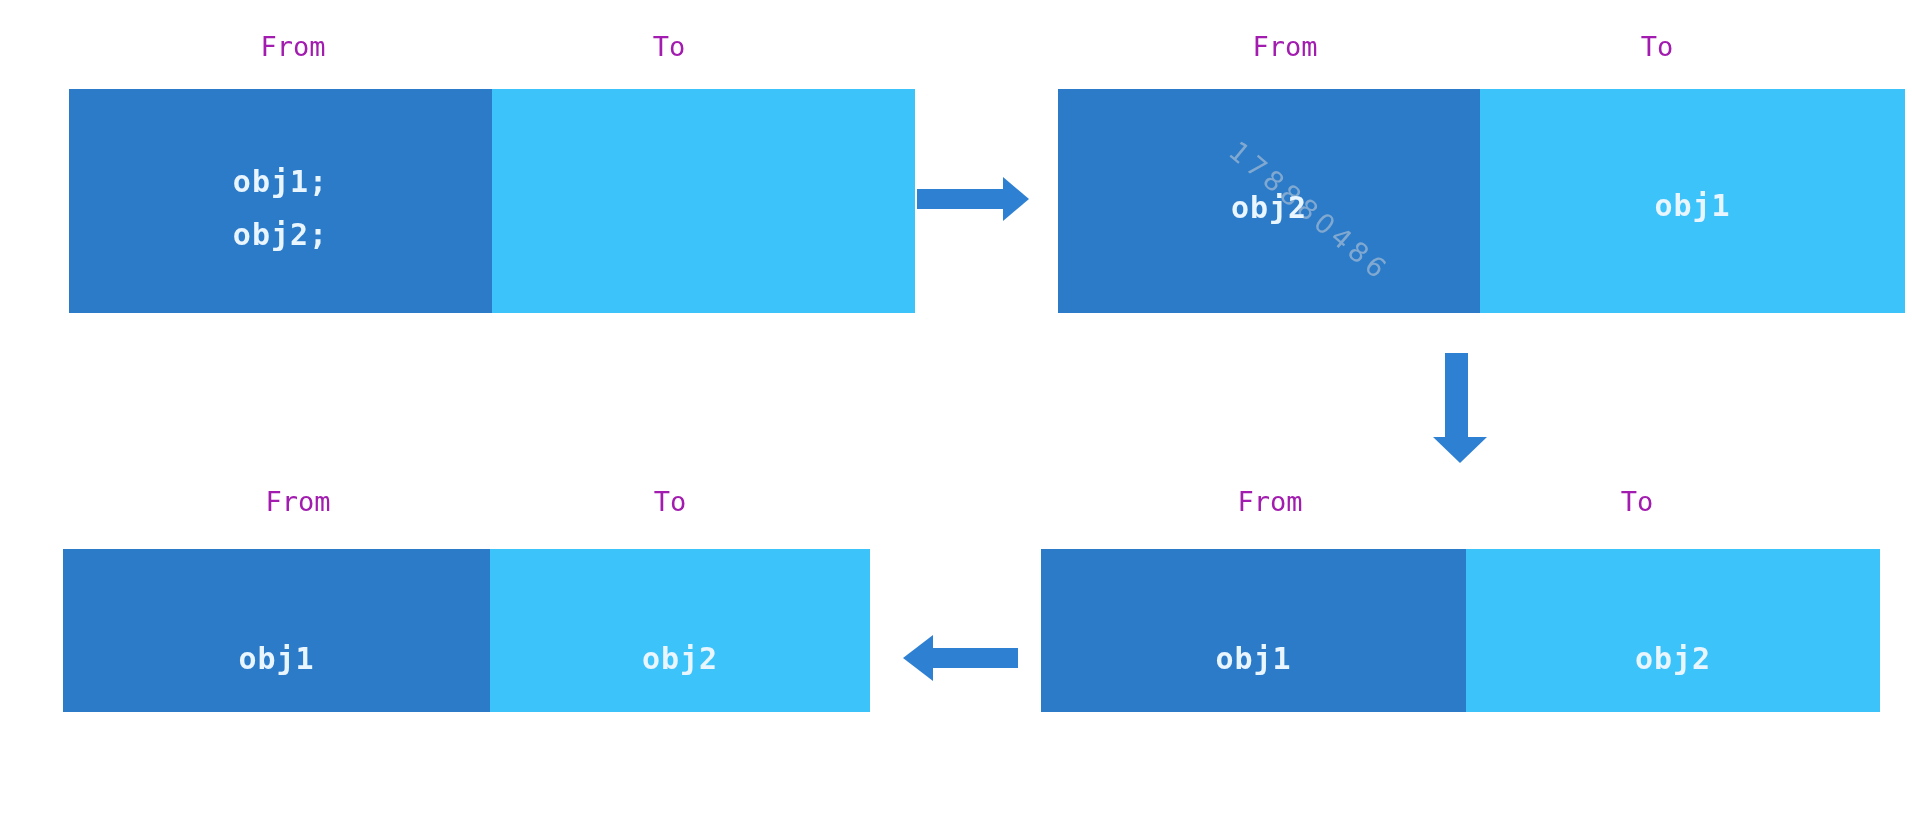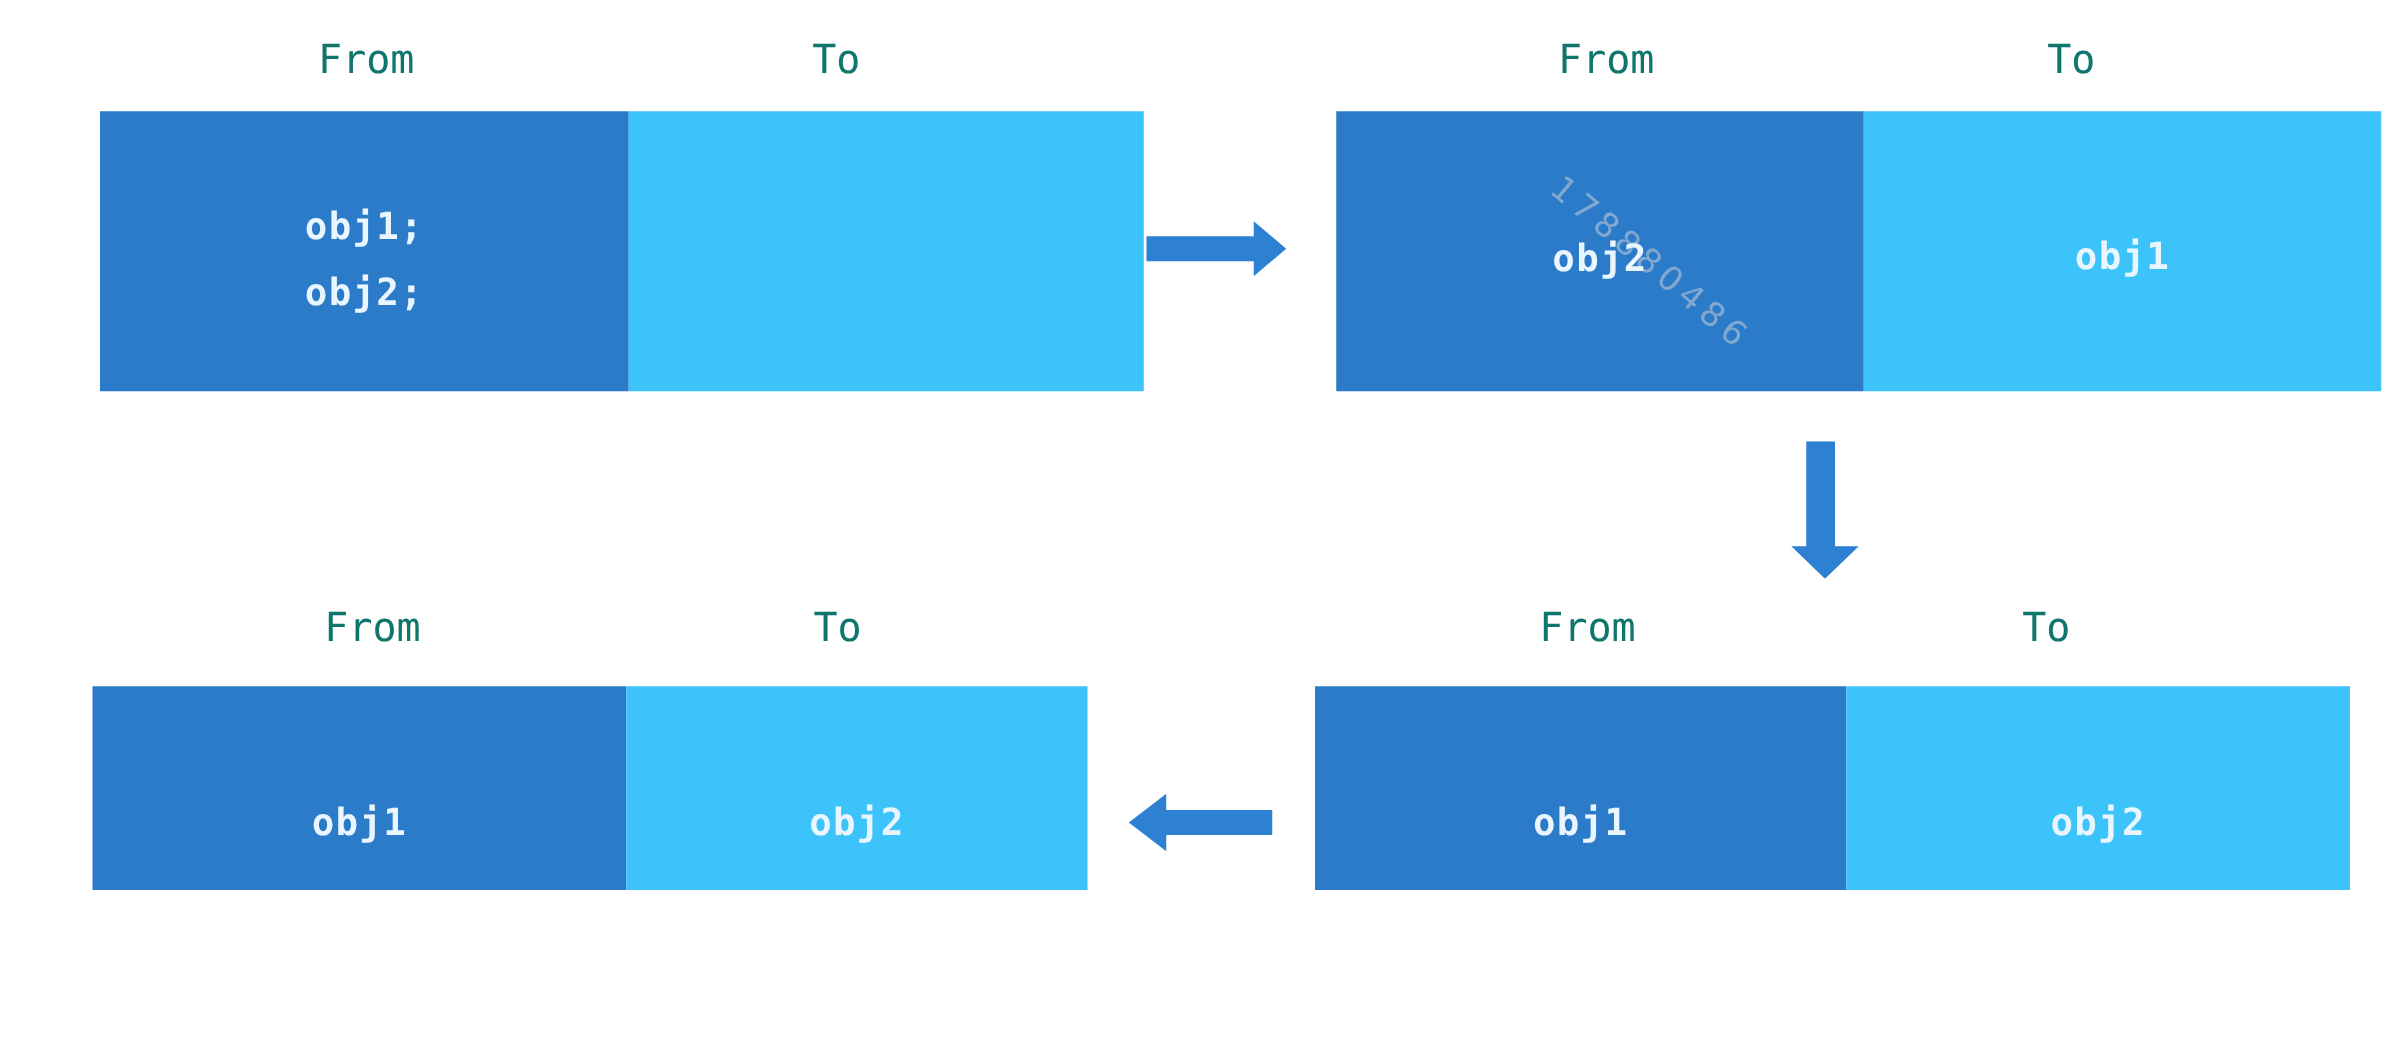--- a/index.html
+++ b/index.html
@@ -4,24 +4,24 @@
 <style>
   html,body { margin:0; padding:0; background:#ffffff; }
   #stage {
     position:relative; width:1912px; height:838px;
     background:#ffffff; overflow:hidden;
     font-family:"DejaVu Sans Mono", monospace;
   }
   .panel { position:absolute; }
   .space-label {
     position:absolute; top:0; width:200px; text-align:center;
-    font-size:32px; line-height:34px; color:#0f766e;
+    font-size:27px; line-height:34px; color:#a21caf;
     font-family:"DejaVu Sans Mono", monospace;
   }
-  .boxes { position:absolute; left:12px; right:0; display:flex; }
+  .boxes { position:absolute; left:1px; right:0; display:flex; }
   .from-box {
     position:relative; background:#2b7bc9; overflow:hidden;
     display:flex; flex-direction:column; align-items:center; justify-content:center;
   }
   .to-box {
     position:relative; flex:1; background:#3cc4fa; overflow:hidden;
     display:flex; flex-direction:column; align-items:center; justify-content:center;
   }
   .obj-line {
     position:relative; z-index:1;

